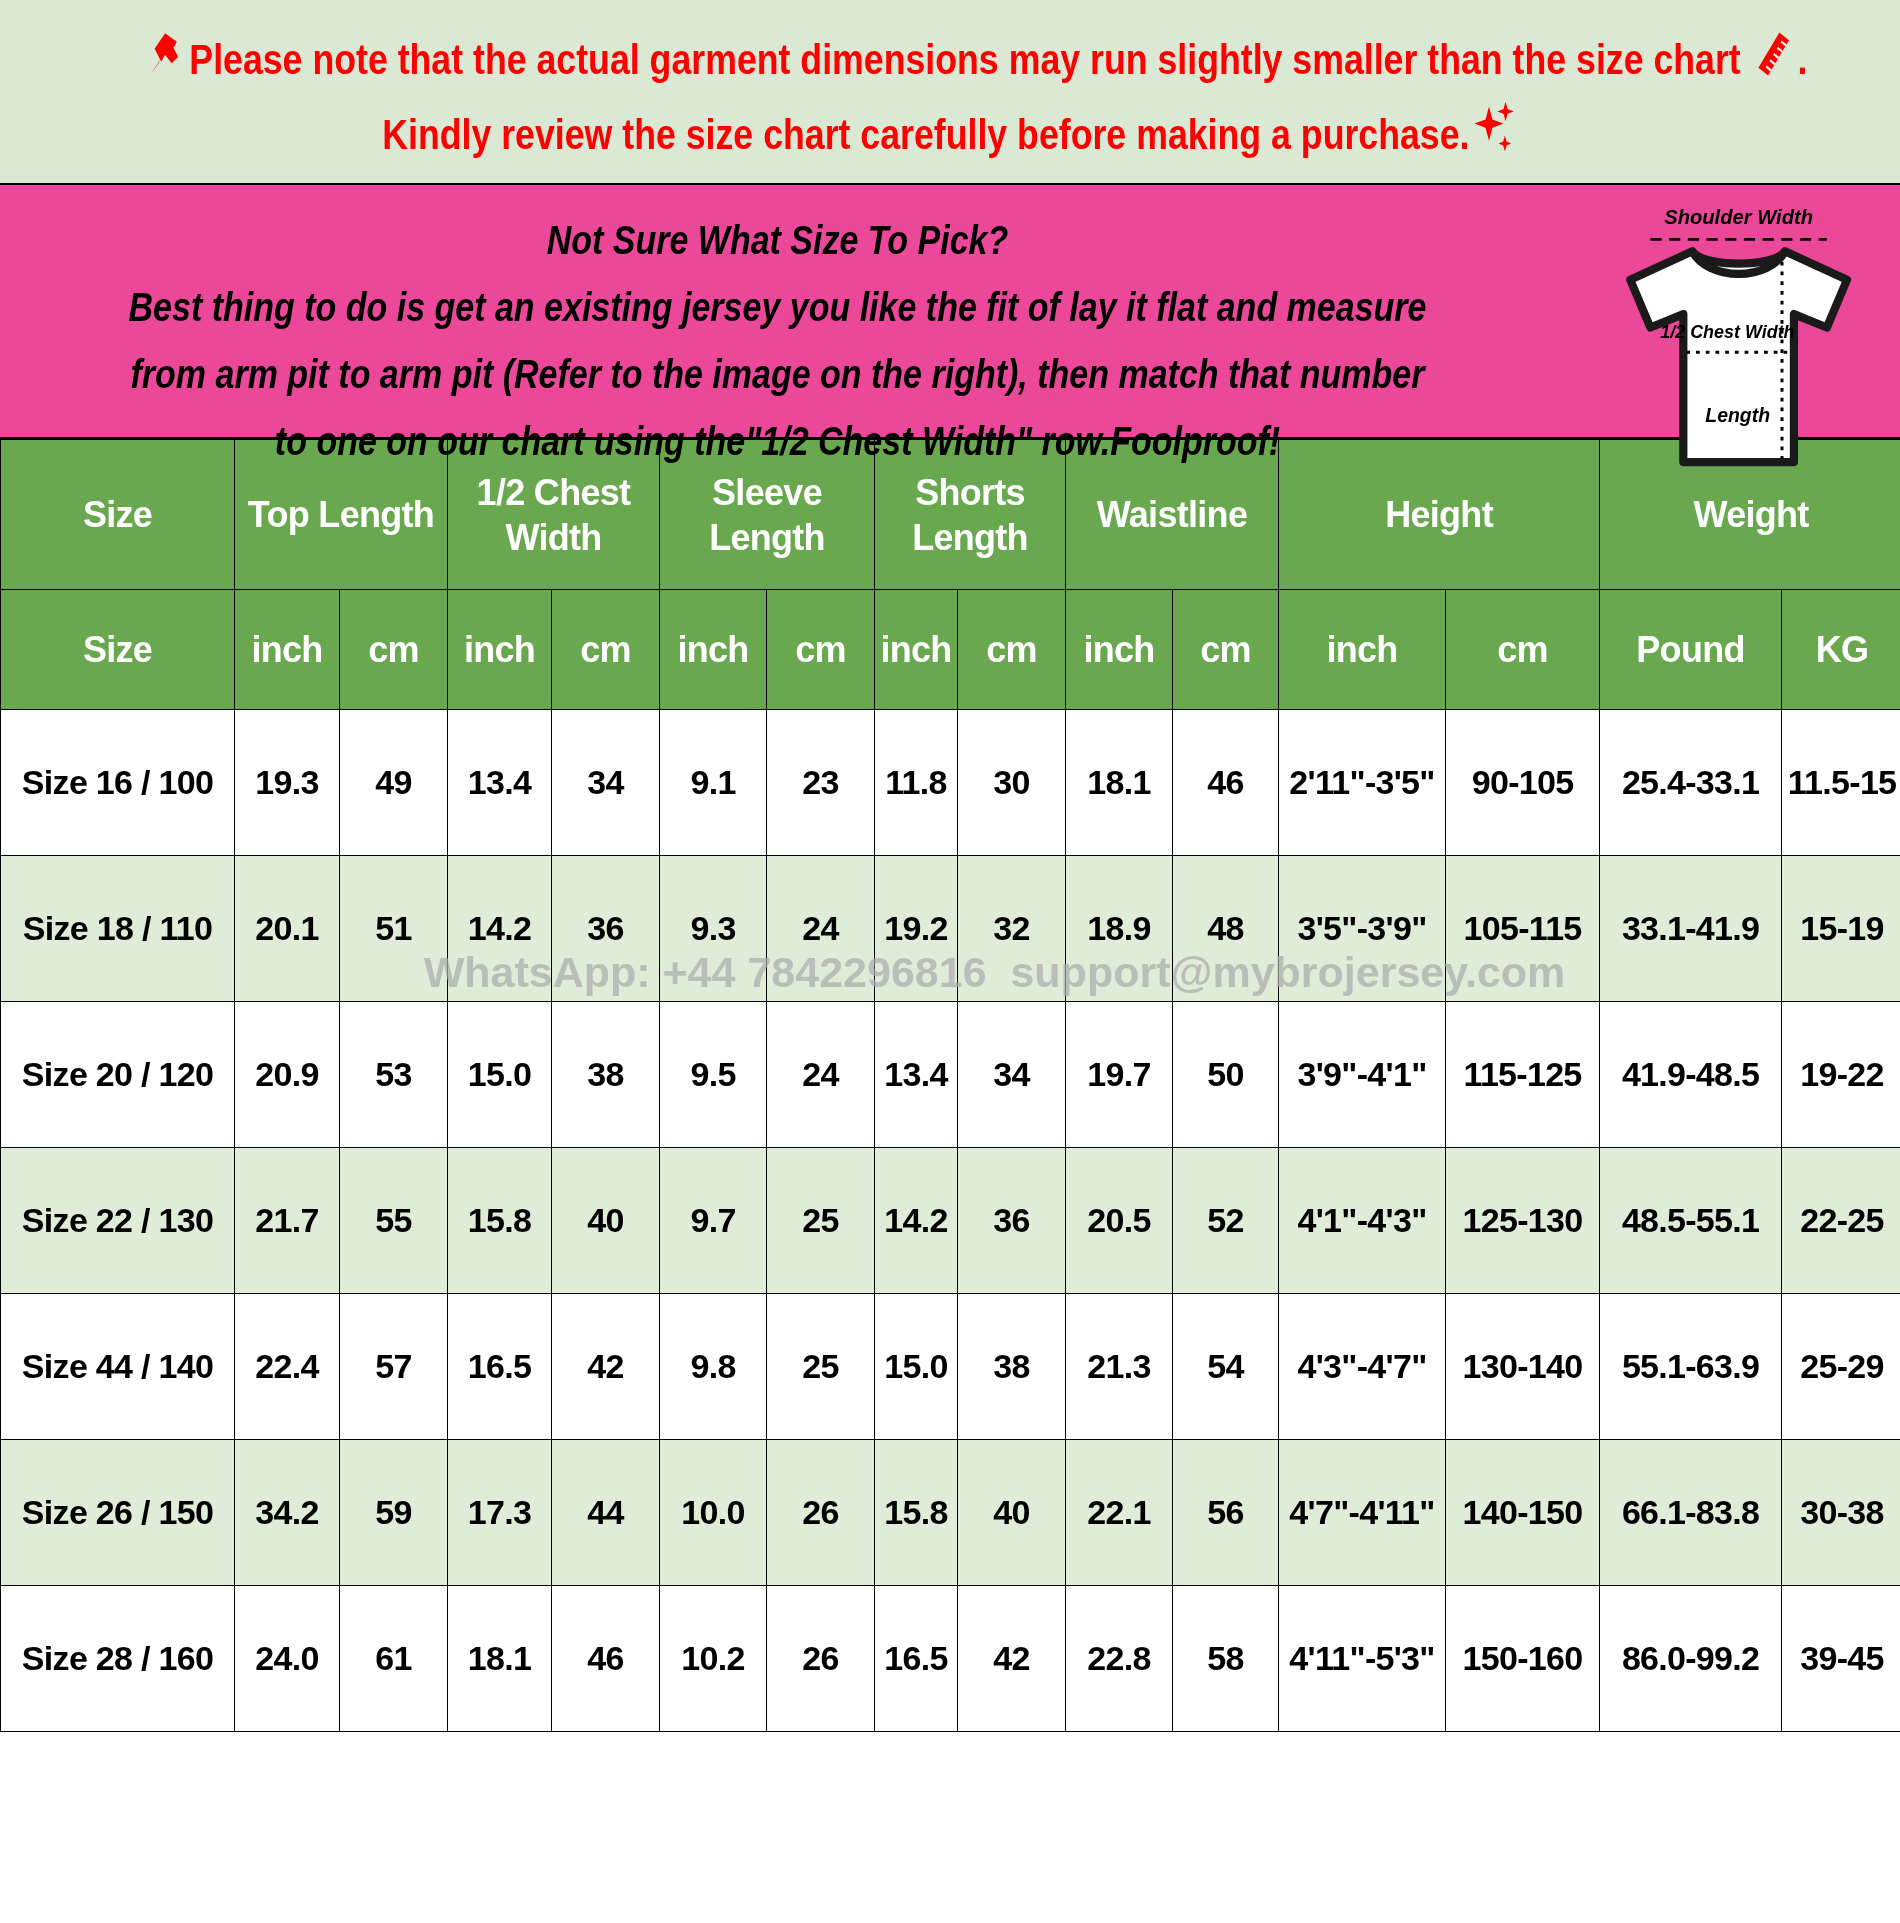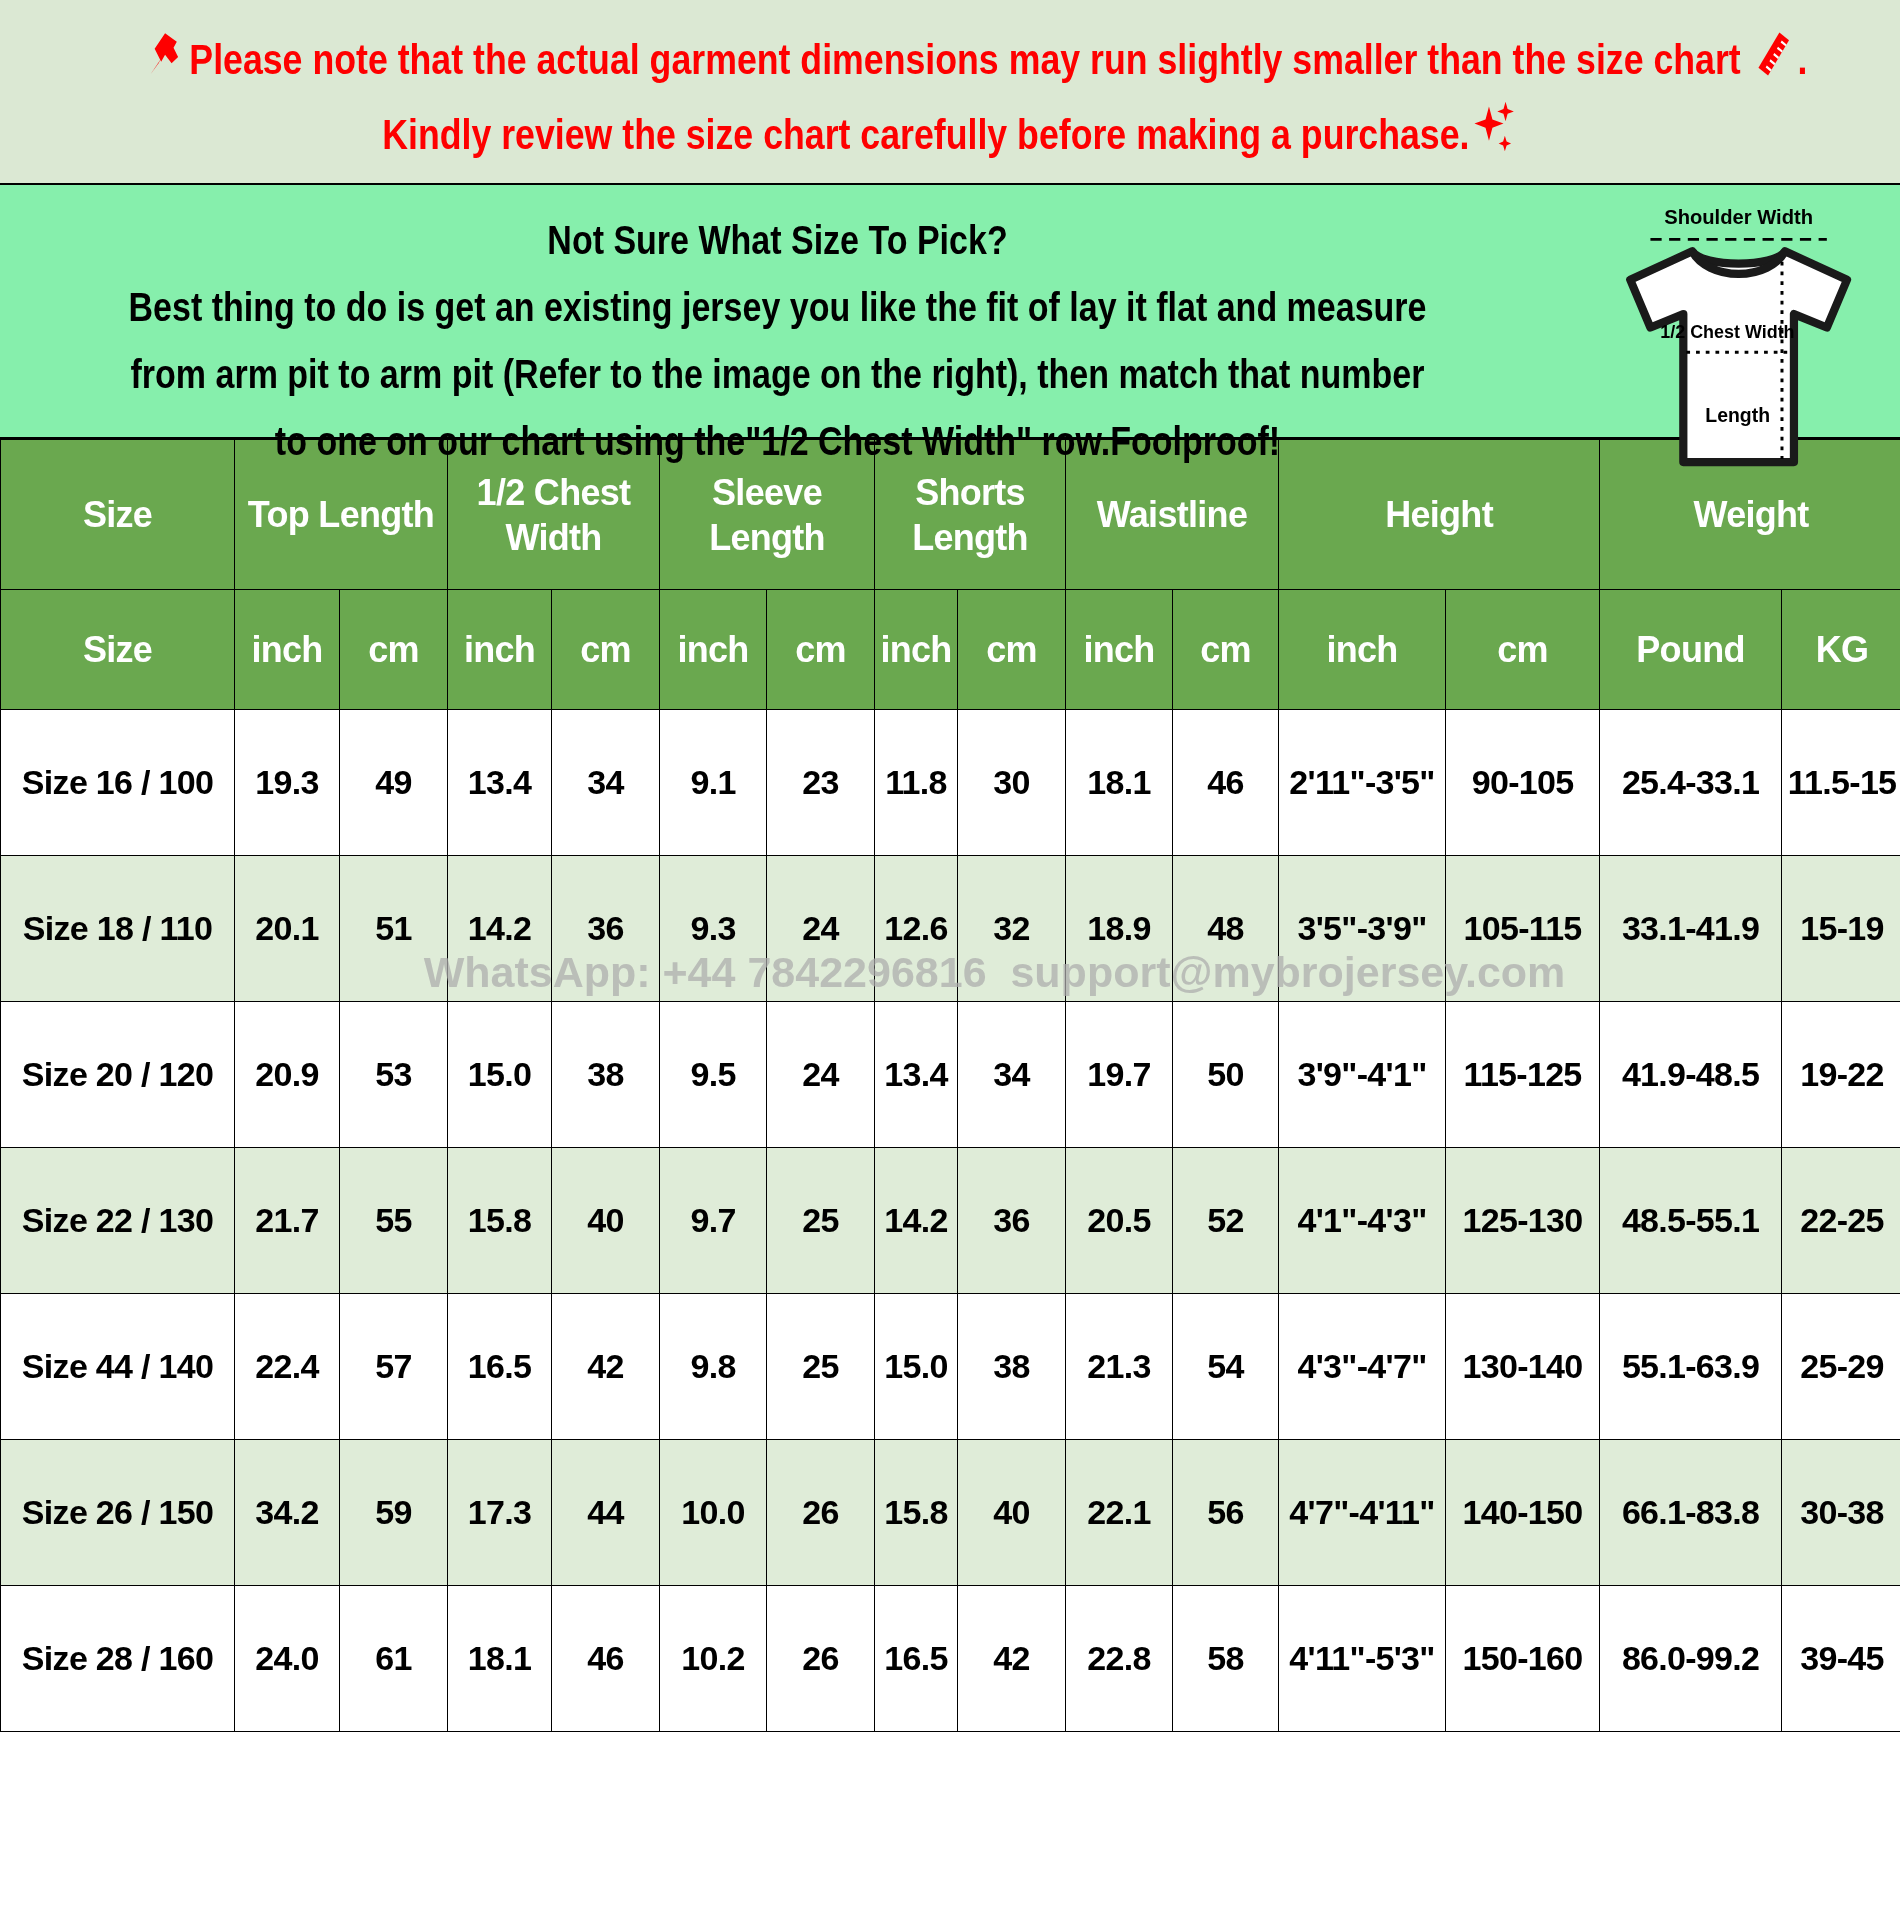--- a/index.html
+++ b/index.html
@@ -45,23 +45,24 @@
     white-space:nowrap;
     font-size:42px;
     transform:scaleX(.85);
     transform-origin:center;
   }
   .notice-icon{display:inline-block;vertical-align:middle;margin:0 4.5px;}
   
   .help-section{
     position:relative;
     height:254px;
-    background:#86efac;
+    background:#ec4899;
     box-sizing:border-box;
     border-bottom:2.2px solid #000;
+    font-style:italic;
   }
   .help-text{
     position:absolute;
     top:22.4px;left:0;
     width:1555px;
     text-align:center;
     color:#000;
     transform:scaleX(.85);
     transform-origin:center;
   }
@@ -246,21 +247,21 @@
           <td>11.5-15</td>
         </tr>
         <tr class="stripe">
           <td>Size 18 / 110</td>
           <td>20.1</td>
           <td>51</td>
           <td>14.2</td>
           <td>36</td>
           <td>9.3</td>
           <td>24</td>
-          <td>12.6</td>
+          <td>19.2</td>
           <td>32</td>
           <td>18.9</td>
           <td>48</td>
           <td>3'5"-3'9"</td>
           <td>105-115</td>
           <td>33.1-41.9</td>
           <td>15-19</td>
         </tr>
         <tr>
           <td>Size 20 / 120</td>

